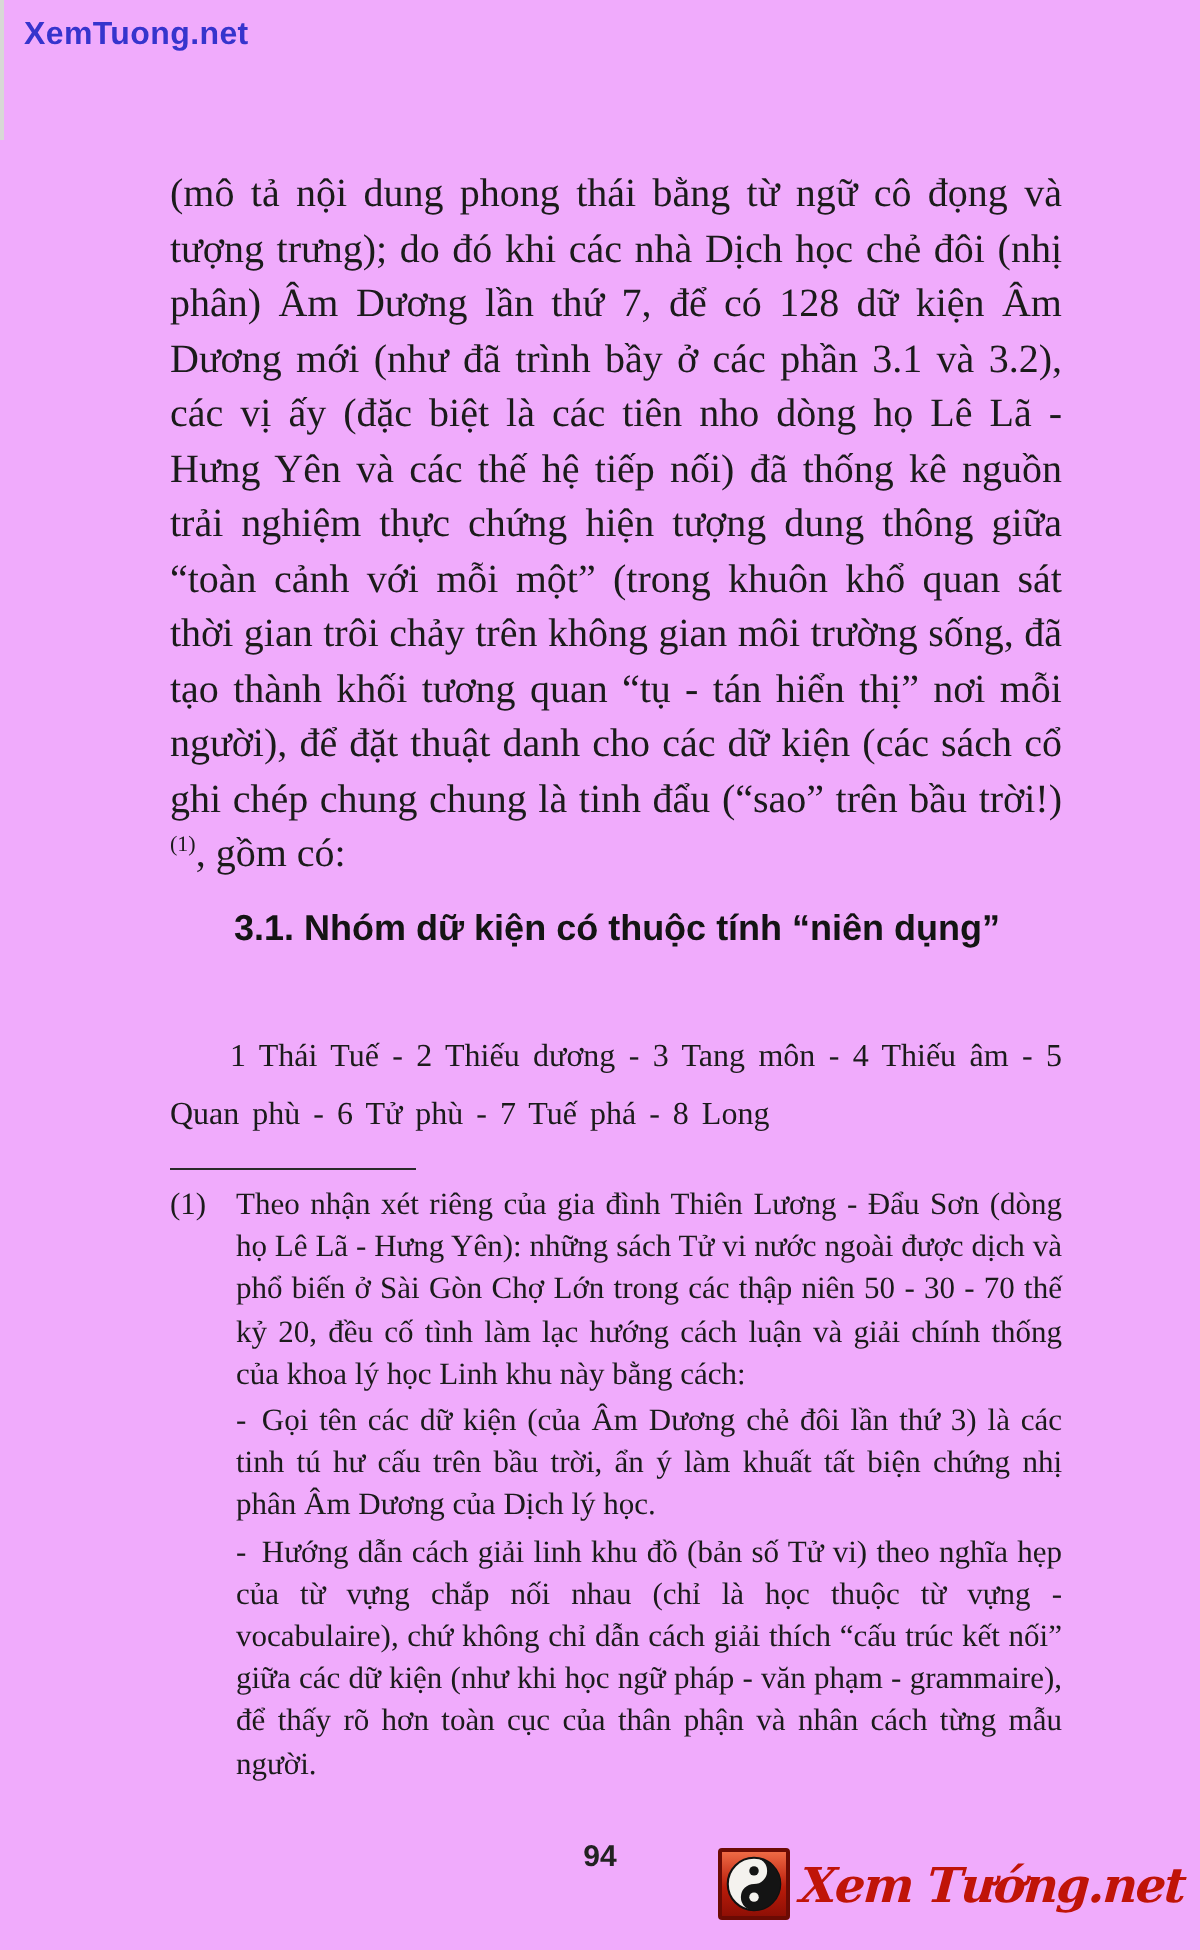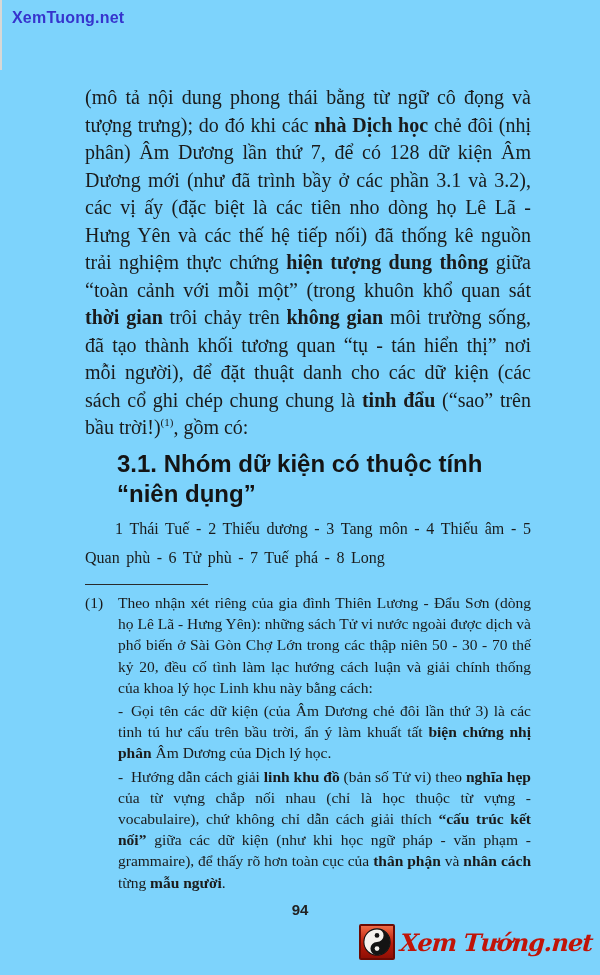--- a/index.html
+++ b/index.html
@@ -1,43 +1,43 @@
 <!DOCTYPE html>
 <html lang="vi"><head>
 <meta charset="utf-8">
 <style>
   html,body{margin:0;padding:0;}
   .page{
     position:relative;
     width:600px;height:975px;
-    background:#7dd3fc;
+    background:#f0abfc;
     overflow:hidden;
     color:#1b1b1b;
     font-family:"Liberation Serif", serif;
   }
   
   .scan-edge{position:absolute;left:0;top:0;width:2px;height:70px;background:#d8d8d6;}
   .watermark-link{
     position:absolute;left:12px;top:9px;
     font-family:"Liberation Sans", sans-serif;
     font-weight:600;font-size:16px;
     color:#3634cd;text-decoration:none;
     letter-spacing:0.2px;
   }
   .para1{
     margin:0;
     font-size:20px;line-height:27.5px;
     text-align:justify;
   }
-  .b{font-weight:bold;margin-top:41px;}
+  .b{font-weight:normal;margin-top:41px;}
   .sup{font-size:11px;vertical-align:super;line-height:0;}
   .heading{
     position:absolute;left:85px;top:449px;width:446px;
     font-family:"Liberation Sans", sans-serif;
-    font-weight:bold;font-size:24px;line-height:30px;
+    font-weight:bold;font-size:18px;line-height:30px;
     color:#141414;
   }
   .heading-line1{padding-left:32px;}
   .para2{
     position:absolute;left:85px;top:515px;width:446px;
     margin:0;font-size:16px;line-height:28.5px;
     text-align:justify;text-indent:30px;
     word-spacing:2.5px;
   }
   .footnote{
@@ -45,21 +45,21 @@
   }
   .fn-rule{width:123px;height:0;border-top:1.5px solid #2a2a2a;margin-bottom:7px;}
   .fn-body{
     position:relative;padding-left:33px;
     font-size:15.5px;line-height:21.2px;text-align:justify;
   }
   .fn-marker{position:absolute;left:0;top:0;}
   .fn-text,.fn-item{margin:0;}
   .fn-item{margin-top:2px;}
   .page-number{
-    position:absolute;left:0;top:901px;width:600px;
+    position:absolute;left:0;top:920px;width:600px;
     text-align:center;
     font-family:"Liberation Sans", sans-serif;
     font-weight:600;font-size:15px;color:#222;
   }
   .site-logo{
     position:absolute;right:8px;top:924px;
     display:flex;align-items:center;gap:5px;
     text-decoration:none;
   }
   .logo-square{

